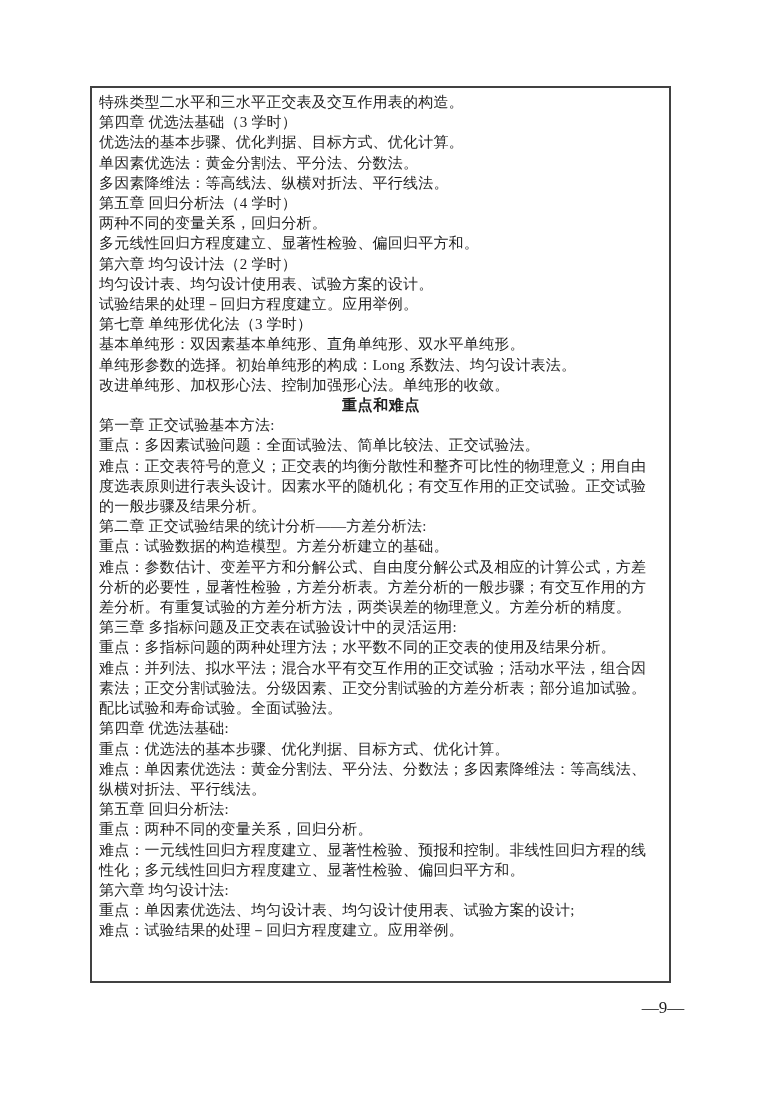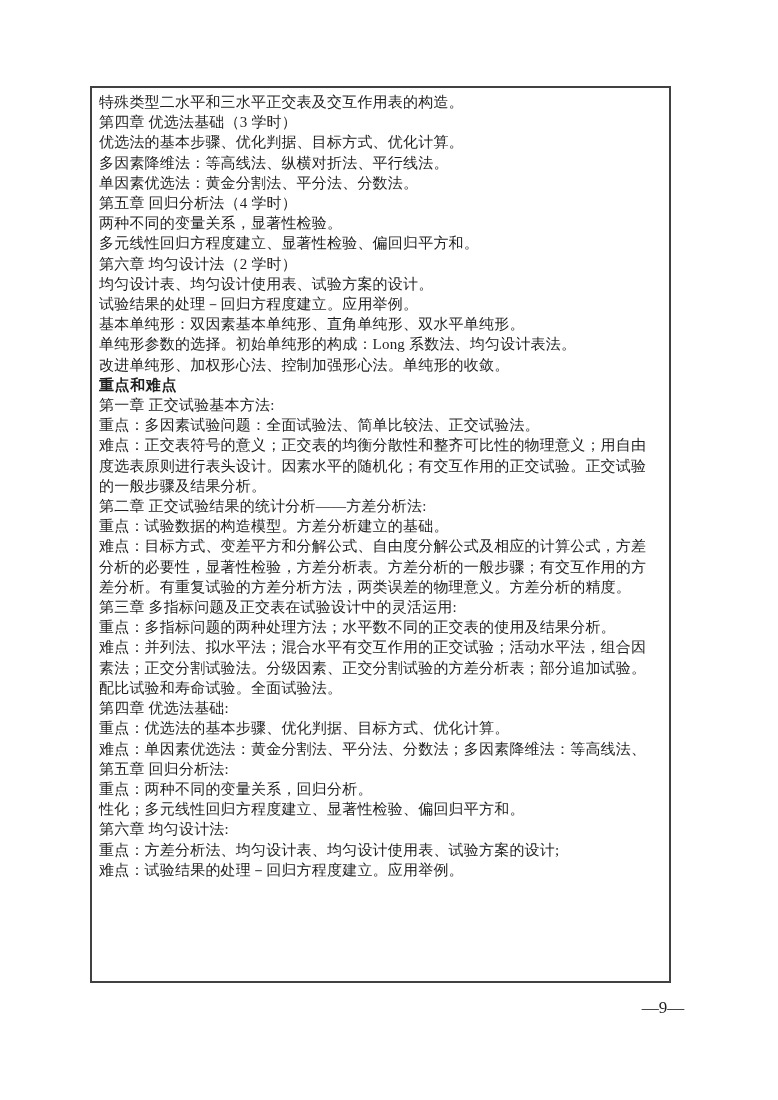--- a/index.html
+++ b/index.html
@@ -28,72 +28,76 @@
   }
   .line {
     font-size: 15px;
     line-height: 20.2px;
     white-space: pre;
     letter-spacing: 0.2px;
   }
   .line.bold {
     font-weight: bold;
     letter-spacing: 0.6px;
+    text-align: center;
   }
   .page-number {
     position: absolute;
     left: 628px;
     top: 998px;
     width: 70px;
     text-align: center;
     font-size: 17px;
     line-height: 20px;
     color: #1f1f1f;
   }
 </style>
 </head>
 <body>
 
 <div class="doc-table">
   <div class="doc-body">
       <div class="line">特殊类型二水平和三水平正交表及交互作用表的构造。</div>
       <div class="line">第四章 优选法基础（3 学时）</div>
       <div class="line">优选法的基本步骤、优化判据、目标方式、优化计算。</div>
+      <div class="line">单因素优选法：黄金分割法、平分法、分数法。</div>
       <div class="line">多因素降维法：等高线法、纵横对折法、平行线法。</div>
-      <div class="line">单因素优选法：黄金分割法、平分法、分数法。</div>
       <div class="line">第五章 回归分析法（4 学时）</div>
-      <div class="line">两种不同的变量关系，显著性检验。</div>
+      <div class="line">两种不同的变量关系，回归分析。</div>
       <div class="line">多元线性回归方程度建立、显著性检验、偏回归平方和。</div>
       <div class="line">第六章 均匀设计法（2 学时）</div>
       <div class="line">均匀设计表、均匀设计使用表、试验方案的设计。</div>
       <div class="line">试验结果的处理－回归方程度建立。应用举例。</div>
+      <div class="line">第七章 单纯形优化法（3 学时）</div>
       <div class="line">基本单纯形：双因素基本单纯形、直角单纯形、双水平单纯形。</div>
       <div class="line">单纯形参数的选择。初始单纯形的构成：Long 系数法、均匀设计表法。</div>
       <div class="line">改进单纯形、加权形心法、控制加强形心法。单纯形的收敛。</div>
       <div class="line bold">重点和难点</div>
       <div class="line">第一章 正交试验基本方法:</div>
       <div class="line">重点：多因素试验问题：全面试验法、简单比较法、正交试验法。</div>
       <div class="line">难点：正交表符号的意义；正交表的均衡分散性和整齐可比性的物理意义；用自由</div>
       <div class="line">度选表原则进行表头设计。因素水平的随机化；有交互作用的正交试验。正交试验</div>
       <div class="line">的一般步骤及结果分析。</div>
       <div class="line">第二章 正交试验结果的统计分析——方差分析法:</div>
       <div class="line">重点：试验数据的构造模型。方差分析建立的基础。</div>
-      <div class="line">难点：目标方式、变差平方和分解公式、自由度分解公式及相应的计算公式，方差</div>
+      <div class="line">难点：参数估计、变差平方和分解公式、自由度分解公式及相应的计算公式，方差</div>
       <div class="line">分析的必要性，显著性检验，方差分析表。方差分析的一般步骤；有交互作用的方</div>
       <div class="line">差分析。有重复试验的方差分析方法，两类误差的物理意义。方差分析的精度。</div>
       <div class="line">第三章 多指标问题及正交表在试验设计中的灵活运用:</div>
       <div class="line">重点：多指标问题的两种处理方法；水平数不同的正交表的使用及结果分析。</div>
       <div class="line">难点：并列法、拟水平法；混合水平有交互作用的正交试验；活动水平法，组合因</div>
       <div class="line">素法；正交分割试验法。分级因素、正交分割试验的方差分析表；部分追加试验。</div>
       <div class="line">配比试验和寿命试验。全面试验法。</div>
       <div class="line">第四章 优选法基础:</div>
       <div class="line">重点：优选法的基本步骤、优化判据、目标方式、优化计算。</div>
       <div class="line">难点：单因素优选法：黄金分割法、平分法、分数法；多因素降维法：等高线法、</div>
+      <div class="line">纵横对折法、平行线法。</div>
       <div class="line">第五章 回归分析法:</div>
       <div class="line">重点：两种不同的变量关系，回归分析。</div>
+      <div class="line">难点：一元线性回归方程度建立、显著性检验、预报和控制。非线性回归方程的线</div>
       <div class="line">性化；多元线性回归方程度建立、显著性检验、偏回归平方和。</div>
       <div class="line">第六章 均匀设计法:</div>
-      <div class="line">重点：方差分析法、均匀设计表、均匀设计使用表、试验方案的设计;</div>
+      <div class="line">重点：单因素优选法、均匀设计表、均匀设计使用表、试验方案的设计;</div>
       <div class="line">难点：试验结果的处理－回归方程度建立。应用举例。</div>
     </div>
 </div>
 
 <div class="page-number">—9—</div>
 
 </body></html>

